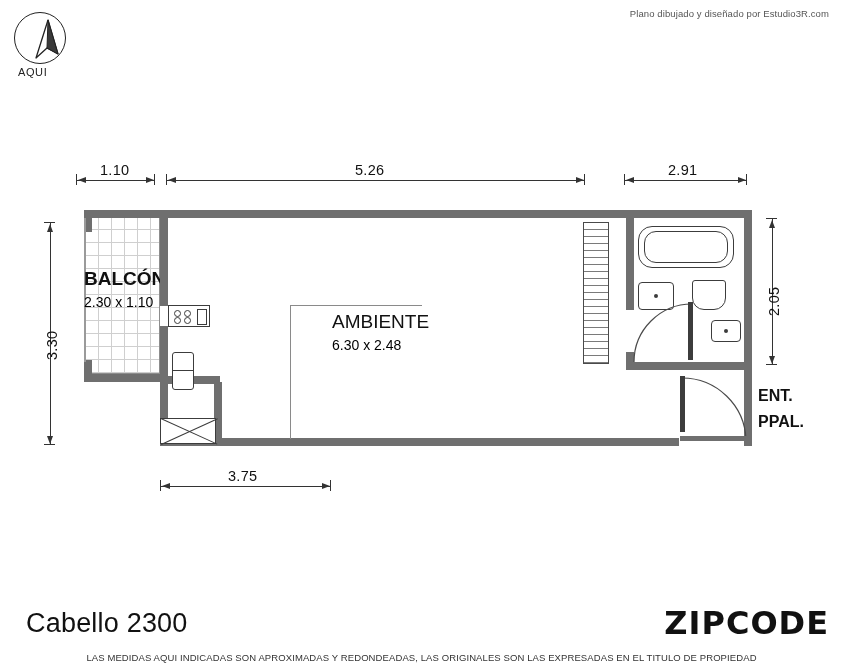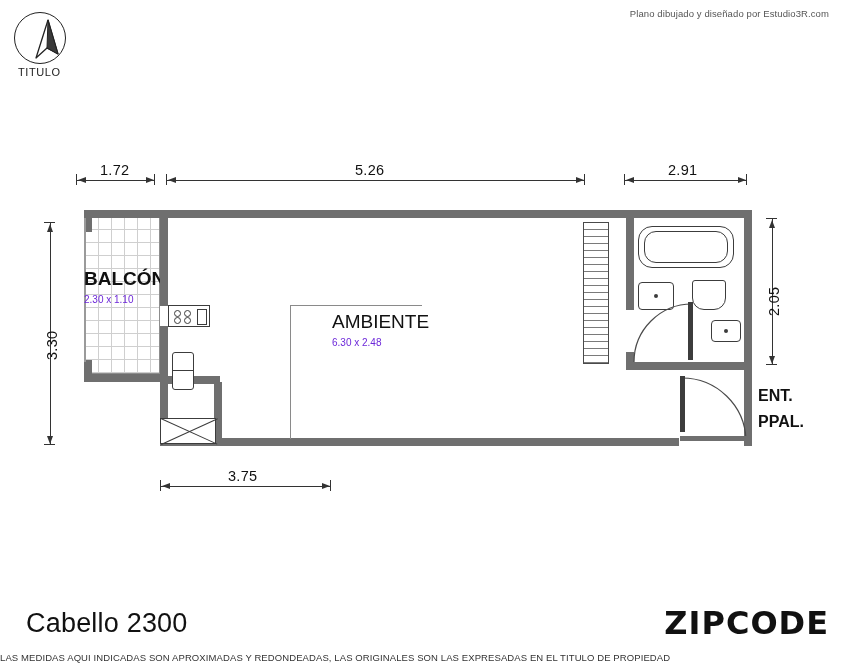--- a/index.html
+++ b/index.html
@@ -104,22 +104,22 @@
   .arrow-u { border-bottom: 8px solid #333; }
   .arrow-d { border-top: 8px solid #333; }
 
   
   .room-name {
     font-size: 19px;
     color: #111;
     white-space: nowrap;
   }
   .room-size {
-    font-size: 10px;
-    color: #6d28d9;
+    font-size: 14px;
+    color: #000000;
     white-space: nowrap;
   }
   .ent-label {
     font-size: 16px;
     color: #111;
     line-height: 1.25;
     white-space: nowrap;
     font-weight: 600;
   }
 
@@ -254,21 +254,21 @@
   
   #footer-title {
     left: 26px; top: 608px;
     font-size: 27px;
     color: #111;
     letter-spacing: .2px;
   }
   #footer-note {
     left: 0; top: 652px;
     width: 843px;
-    text-align: left;
+    text-align: center;
     font-size: 9.5px;
     color: #333;
     letter-spacing: .1px;
   }
   #logo {
     right: 14px; top: 604px;
     font-size: 32px;
     font-weight: 700;
     letter-spacing: 1px;
     color: #111;
@@ -280,21 +280,21 @@
 
 <div class="abs" id="credit">Plano dibujado y diseñado por Estudio3R.com</div>
 
 <div class="abs" id="compass-box">
   <div class="abs" id="compass-circle"></div>
   <svg class="abs" style="left:0;top:0;" width="56" height="56">
     <polygon points="34,8 22,46 33,36 44,42" fill="#ffffff" stroke="#222" stroke-width="1.3" stroke-linejoin="round"></polygon>
     <polygon points="34,8 33,36 44,42" fill="#3a3a3a" stroke="#222" stroke-width="1"></polygon>
   </svg>
 </div>
-<div class="abs" id="compass-label">TITULO</div>
+<div class="abs" id="compass-label">AQUI</div>
 
 <div class="abs" id="plan">
 
   <div class="abs" id="floor-main"></div>
 
   <div class="abs" id="balcony-floor"></div>
 
   <div class="abs wall" style="left:84px; top:210px; width:80px; height:8px;"></div>
   <div class="abs wall" style="left:84px; top:210px; width:8px; height:22px;"></div>
   <div class="abs wall" style="left:84px; top:360px; width:8px; height:22px;"></div>
@@ -365,21 +365,21 @@
   <div class="abs room-size" style="left:332px; top:337px;">6.30 x 2.48</div>
 
   <div class="abs ent-label" style="left:758px; top:386px;">ENT.</div>
   <div class="abs ent-label" style="left:758px; top:412px;">PPAL.</div>
 
   <div class="abs dim-line" style="left:76px; top:180px; width:78px;"></div>
   <div class="abs tick" style="left:76px; top:174px;"></div>
   <div class="abs tick" style="left:154px; top:174px;"></div>
   <div class="abs arrow-l" style="left:78px; top:177px;"></div>
   <div class="abs arrow-r" style="left:146px; top:177px;"></div>
-  <div class="abs dim-text" style="left:100px; top:162px;">1.72</div>
+  <div class="abs dim-text" style="left:100px; top:162px;">1.10</div>
 
   <div class="abs dim-line" style="left:166px; top:180px; width:418px;"></div>
   <div class="abs tick" style="left:166px; top:174px;"></div>
   <div class="abs tick" style="left:584px; top:174px;"></div>
   <div class="abs arrow-l" style="left:168px; top:177px;"></div>
   <div class="abs arrow-r" style="left:576px; top:177px;"></div>
   <div class="abs dim-text" style="left:355px; top:162px;">5.26</div>
 
   <div class="abs dim-line" style="left:624px; top:180px; width:122px;"></div>
   <div class="abs tick" style="left:624px; top:174px;"></div>

